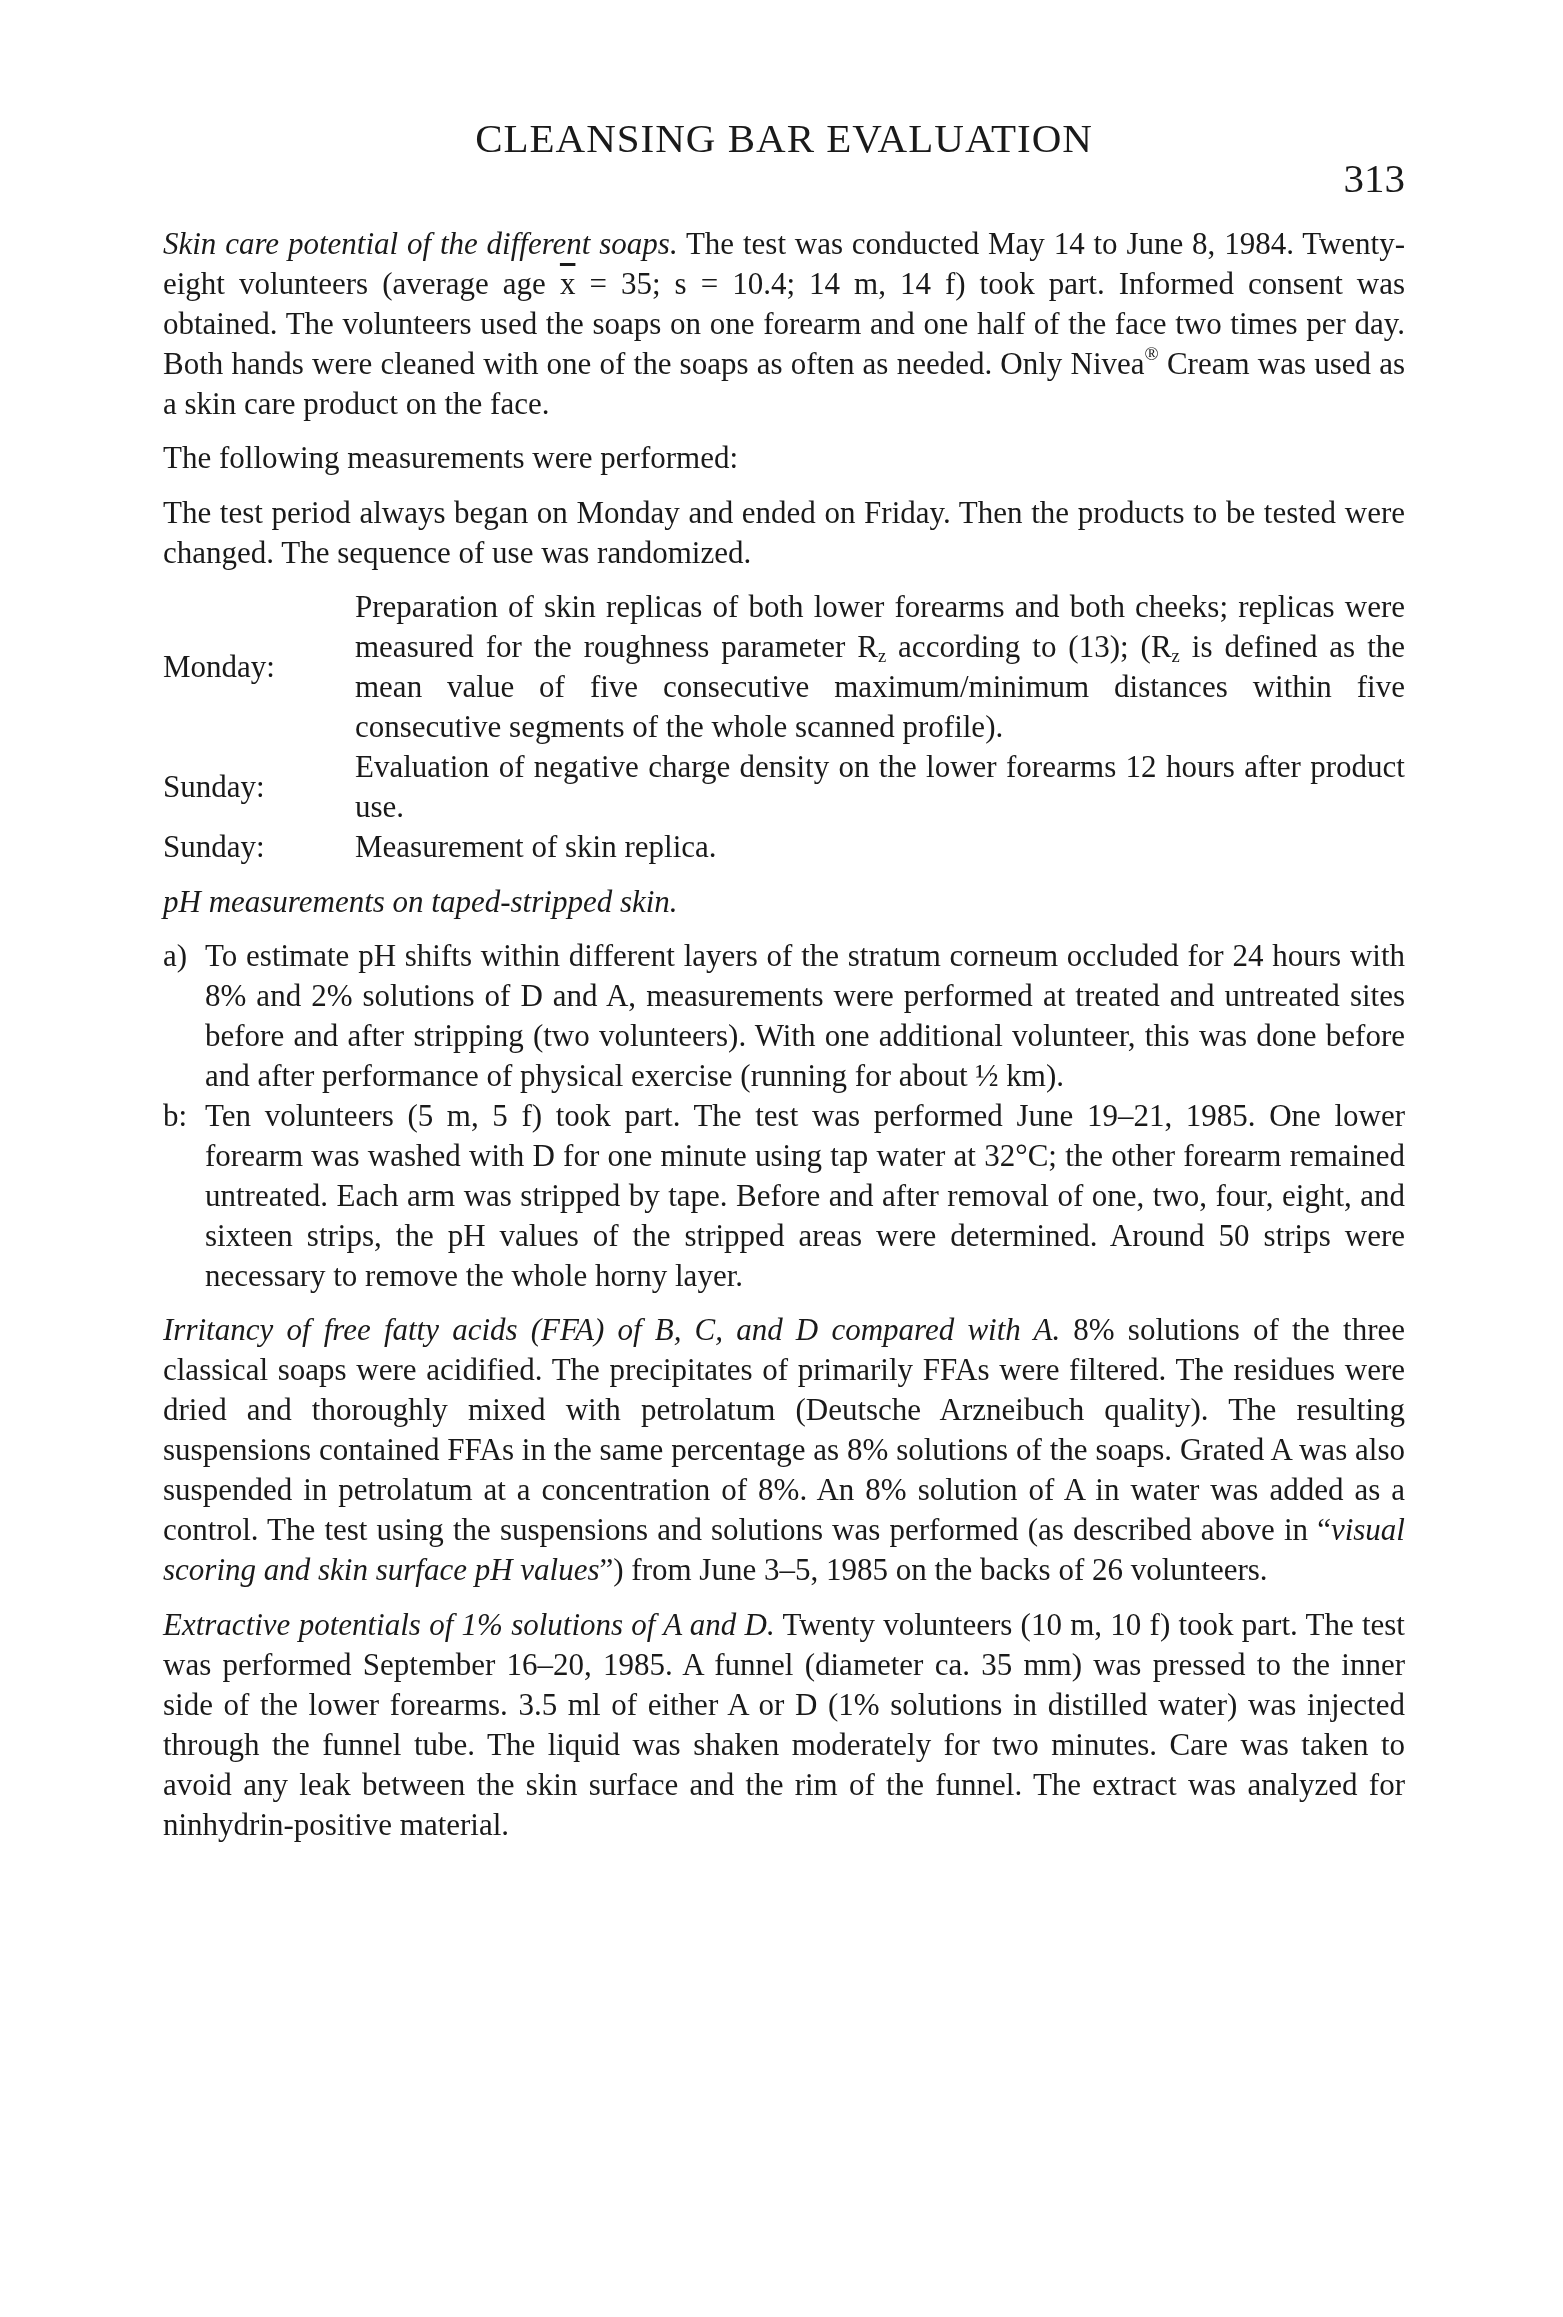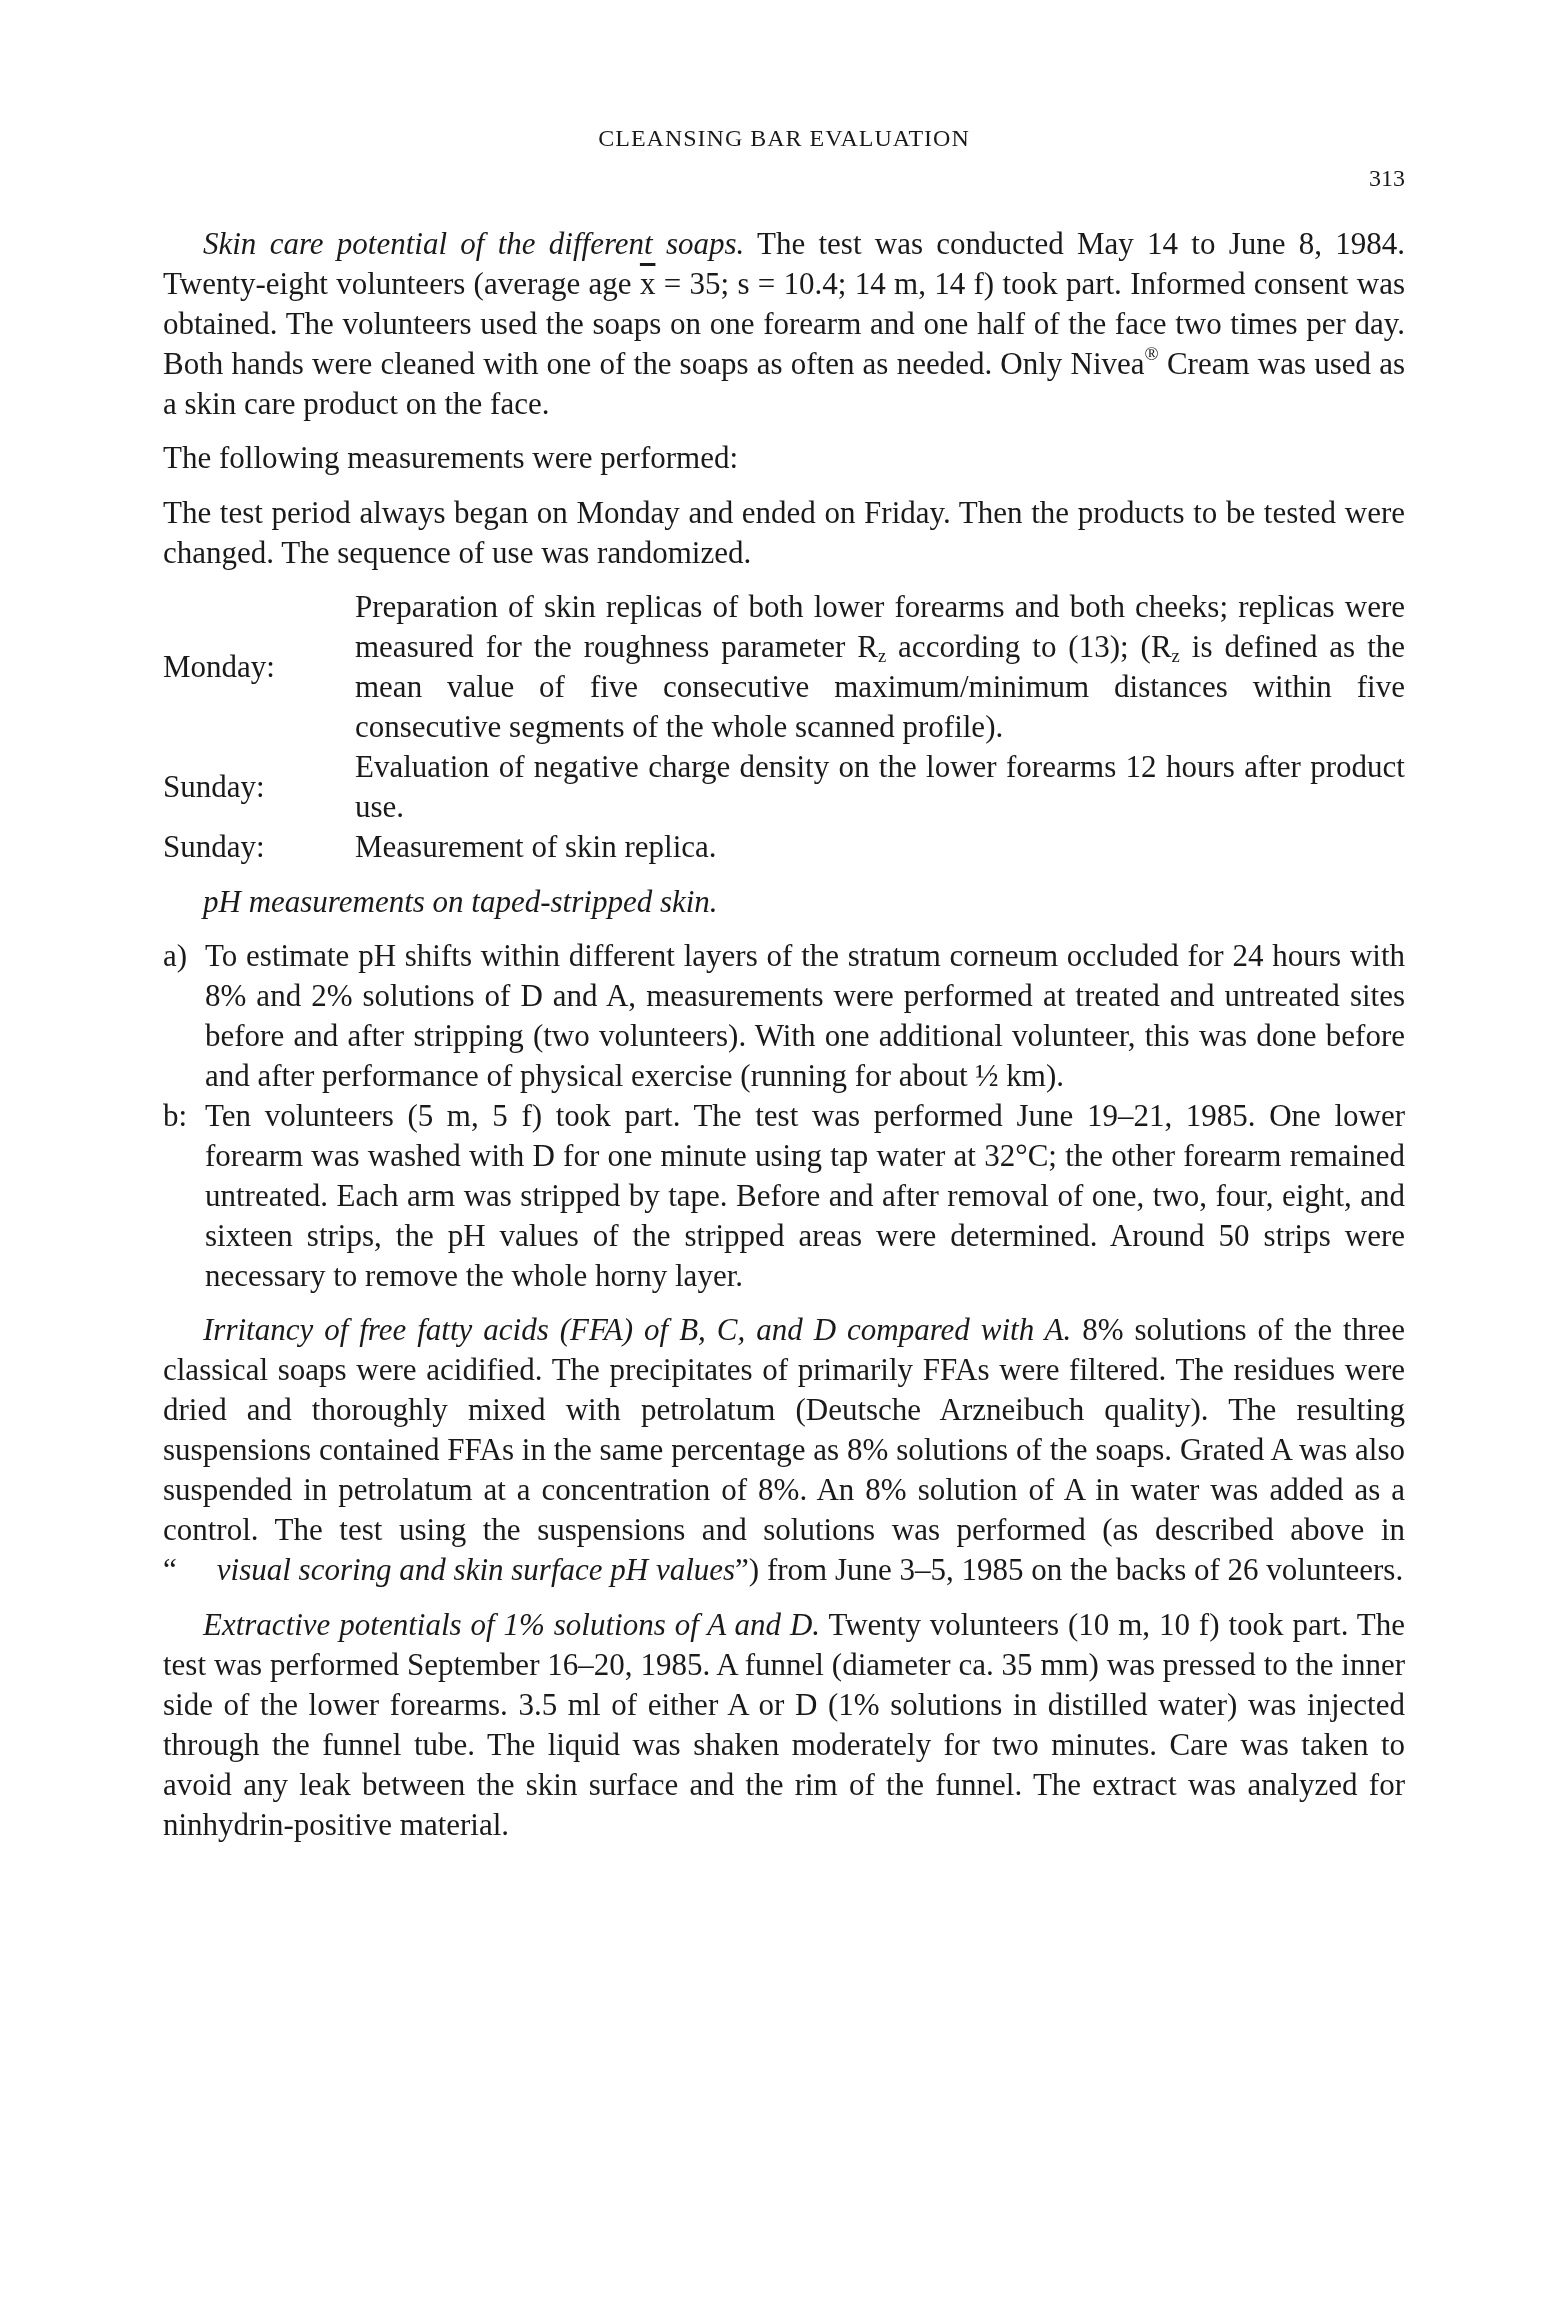--- a/index.html
+++ b/index.html
@@ -14,21 +14,21 @@
       overflow: hidden;
       color: #1a1a1a;
       font-family: "Liberation Serif", "DejaVu Serif", serif;
     }
     .page-header {
       position: absolute;
       top: 119px;
       left: 163px;
       width: 1242px;
       height: 38px;
-      font-size: 24px;
+      font-size: 41px;
       line-height: 38px;
     }
     .running-title {
       position: absolute;
       left: 0;
       right: 0;
       text-align: center;
       letter-spacing: 1px;
     }
     .page-number {
@@ -43,21 +43,21 @@
       left: 163px;
       width: 1242px;
       font-size: 31px;
       line-height: 40px;
     }
     p {
       margin: 0 0 14.4px 0;
       text-align: justify;
       hyphens: manual;
     }
-    .it { font-style: italic; margin-left: 40px; }
+    .it { font-style: italic; }
     .xbar { text-decoration: overline; }
     sup { font-size: 0.6em; line-height: 0; vertical-align: 0.75em; }
     sub { font-size: 0.6em; line-height: 0; vertical-align: -0.25em; }
     .schedule {
       margin: 0 0 14.4px 0;
     }
     .sched-row {
       display: flex;
       align-items: center;
     }

